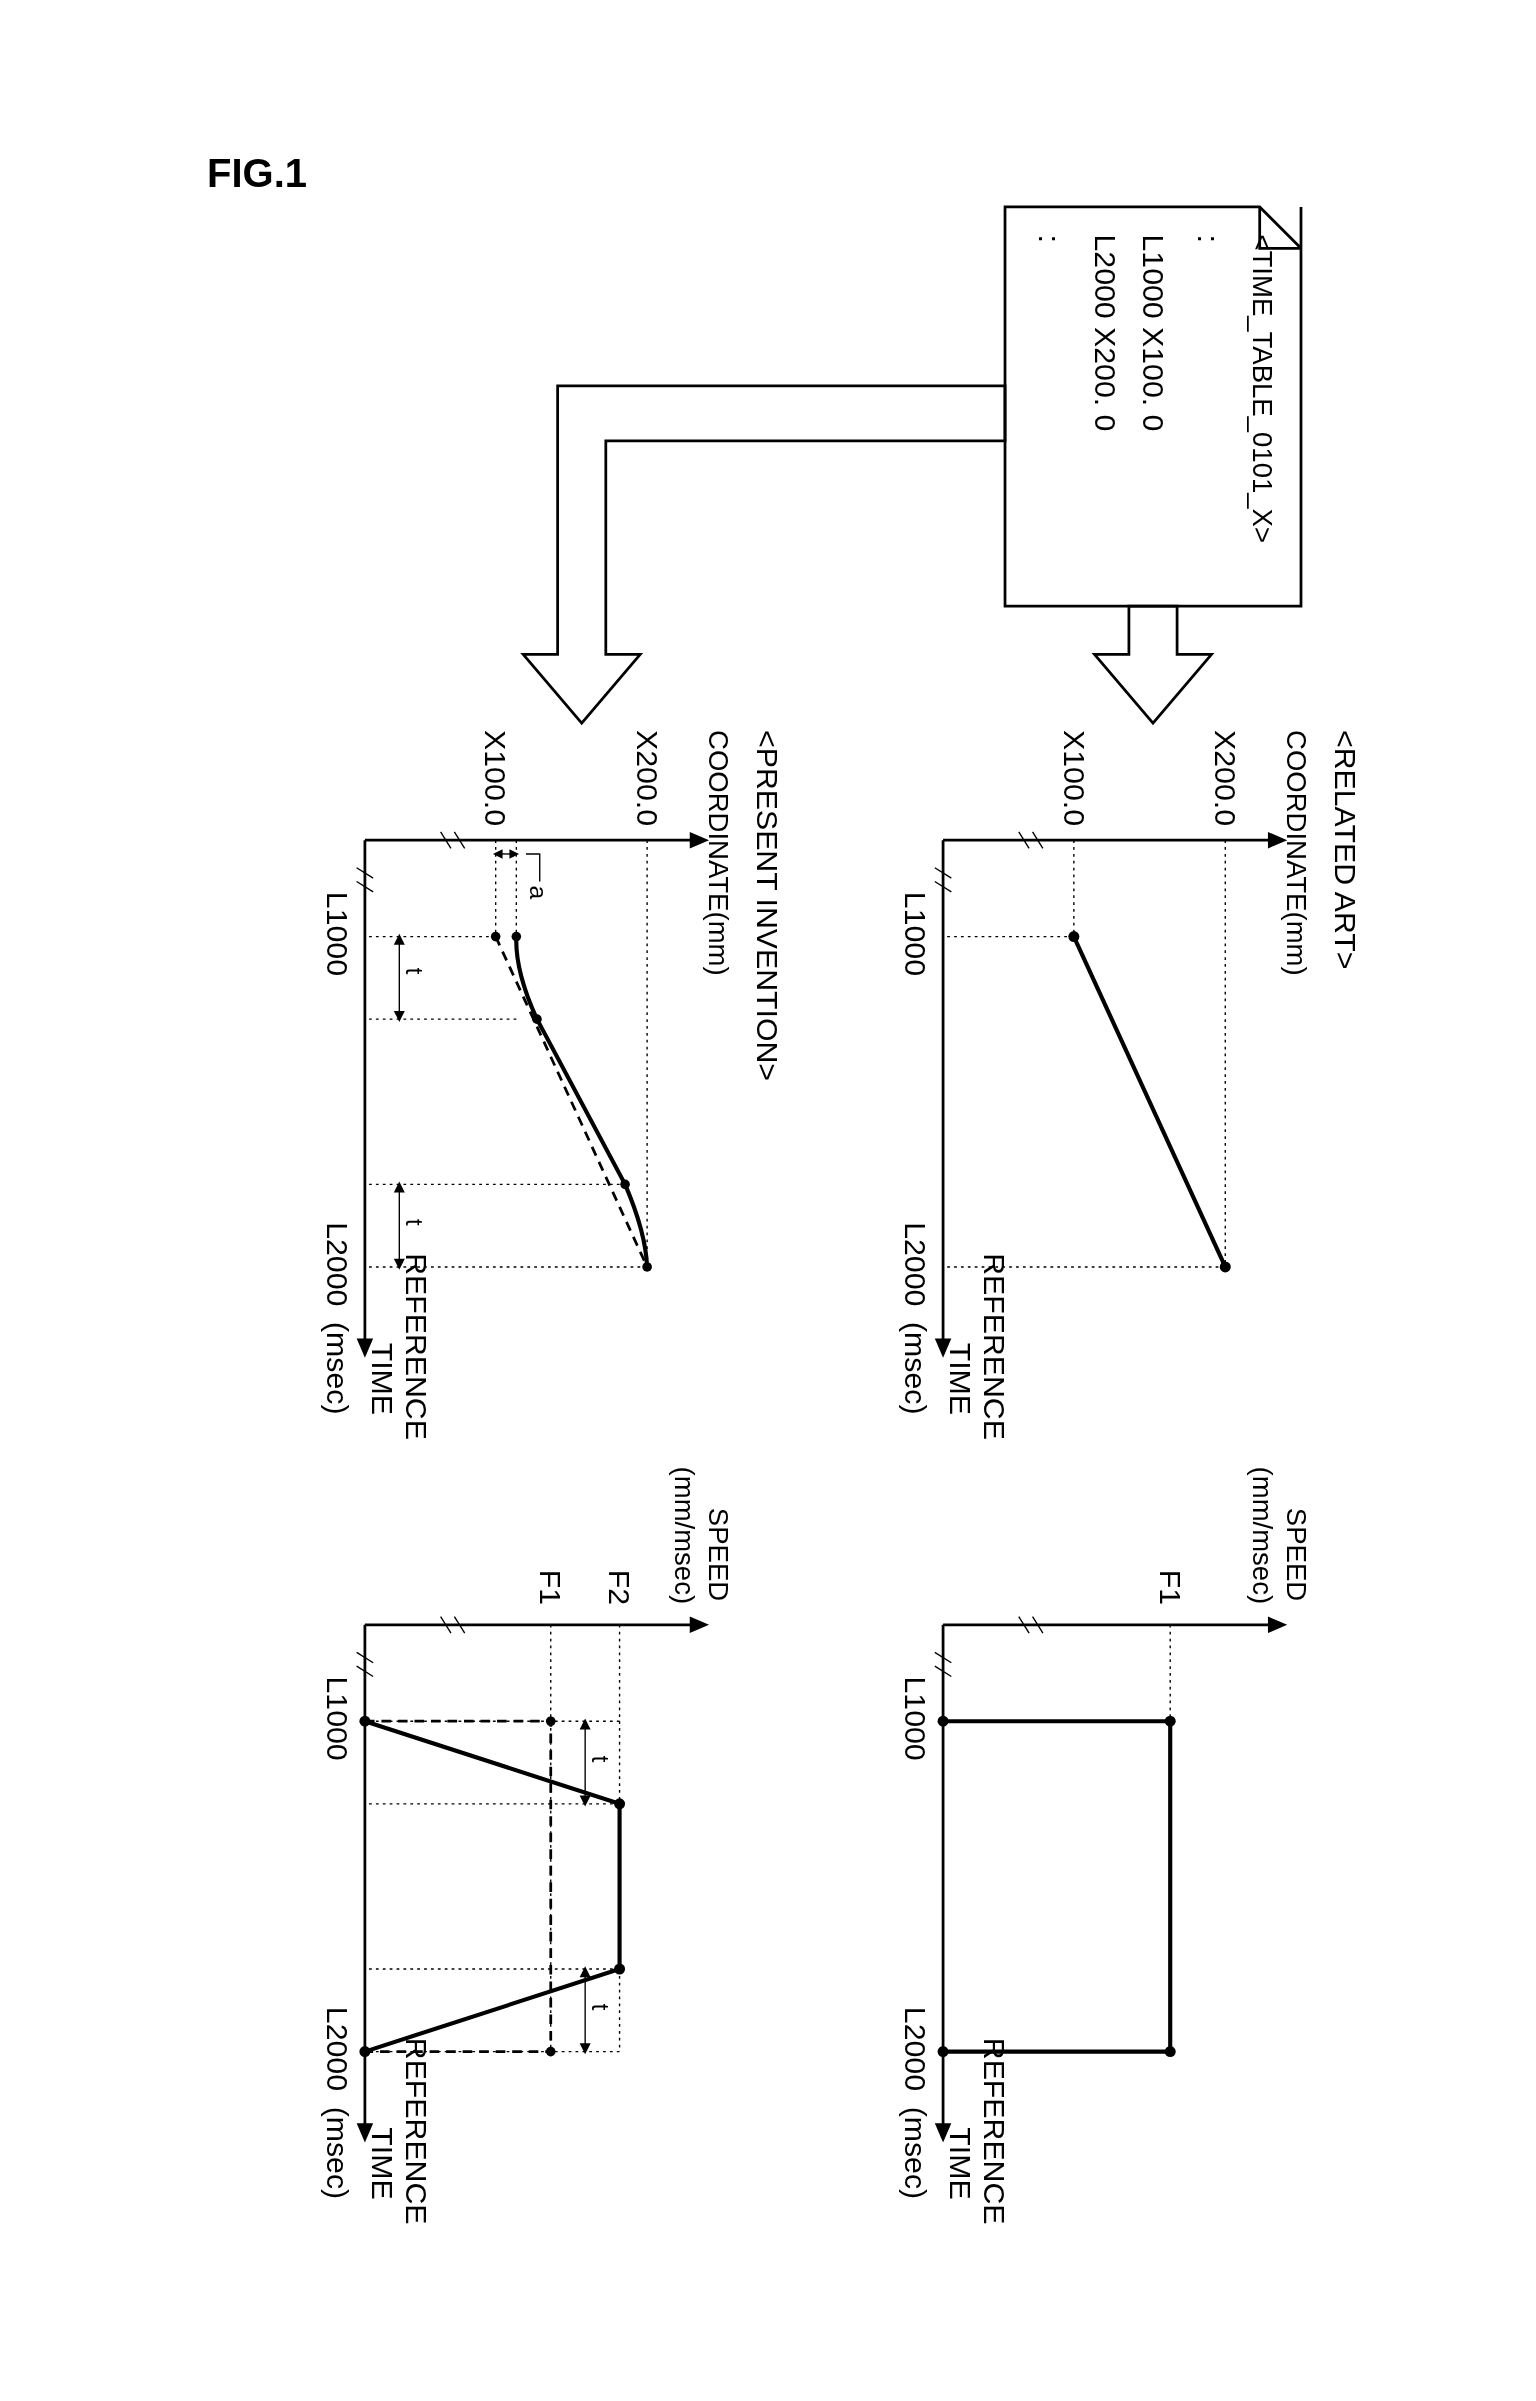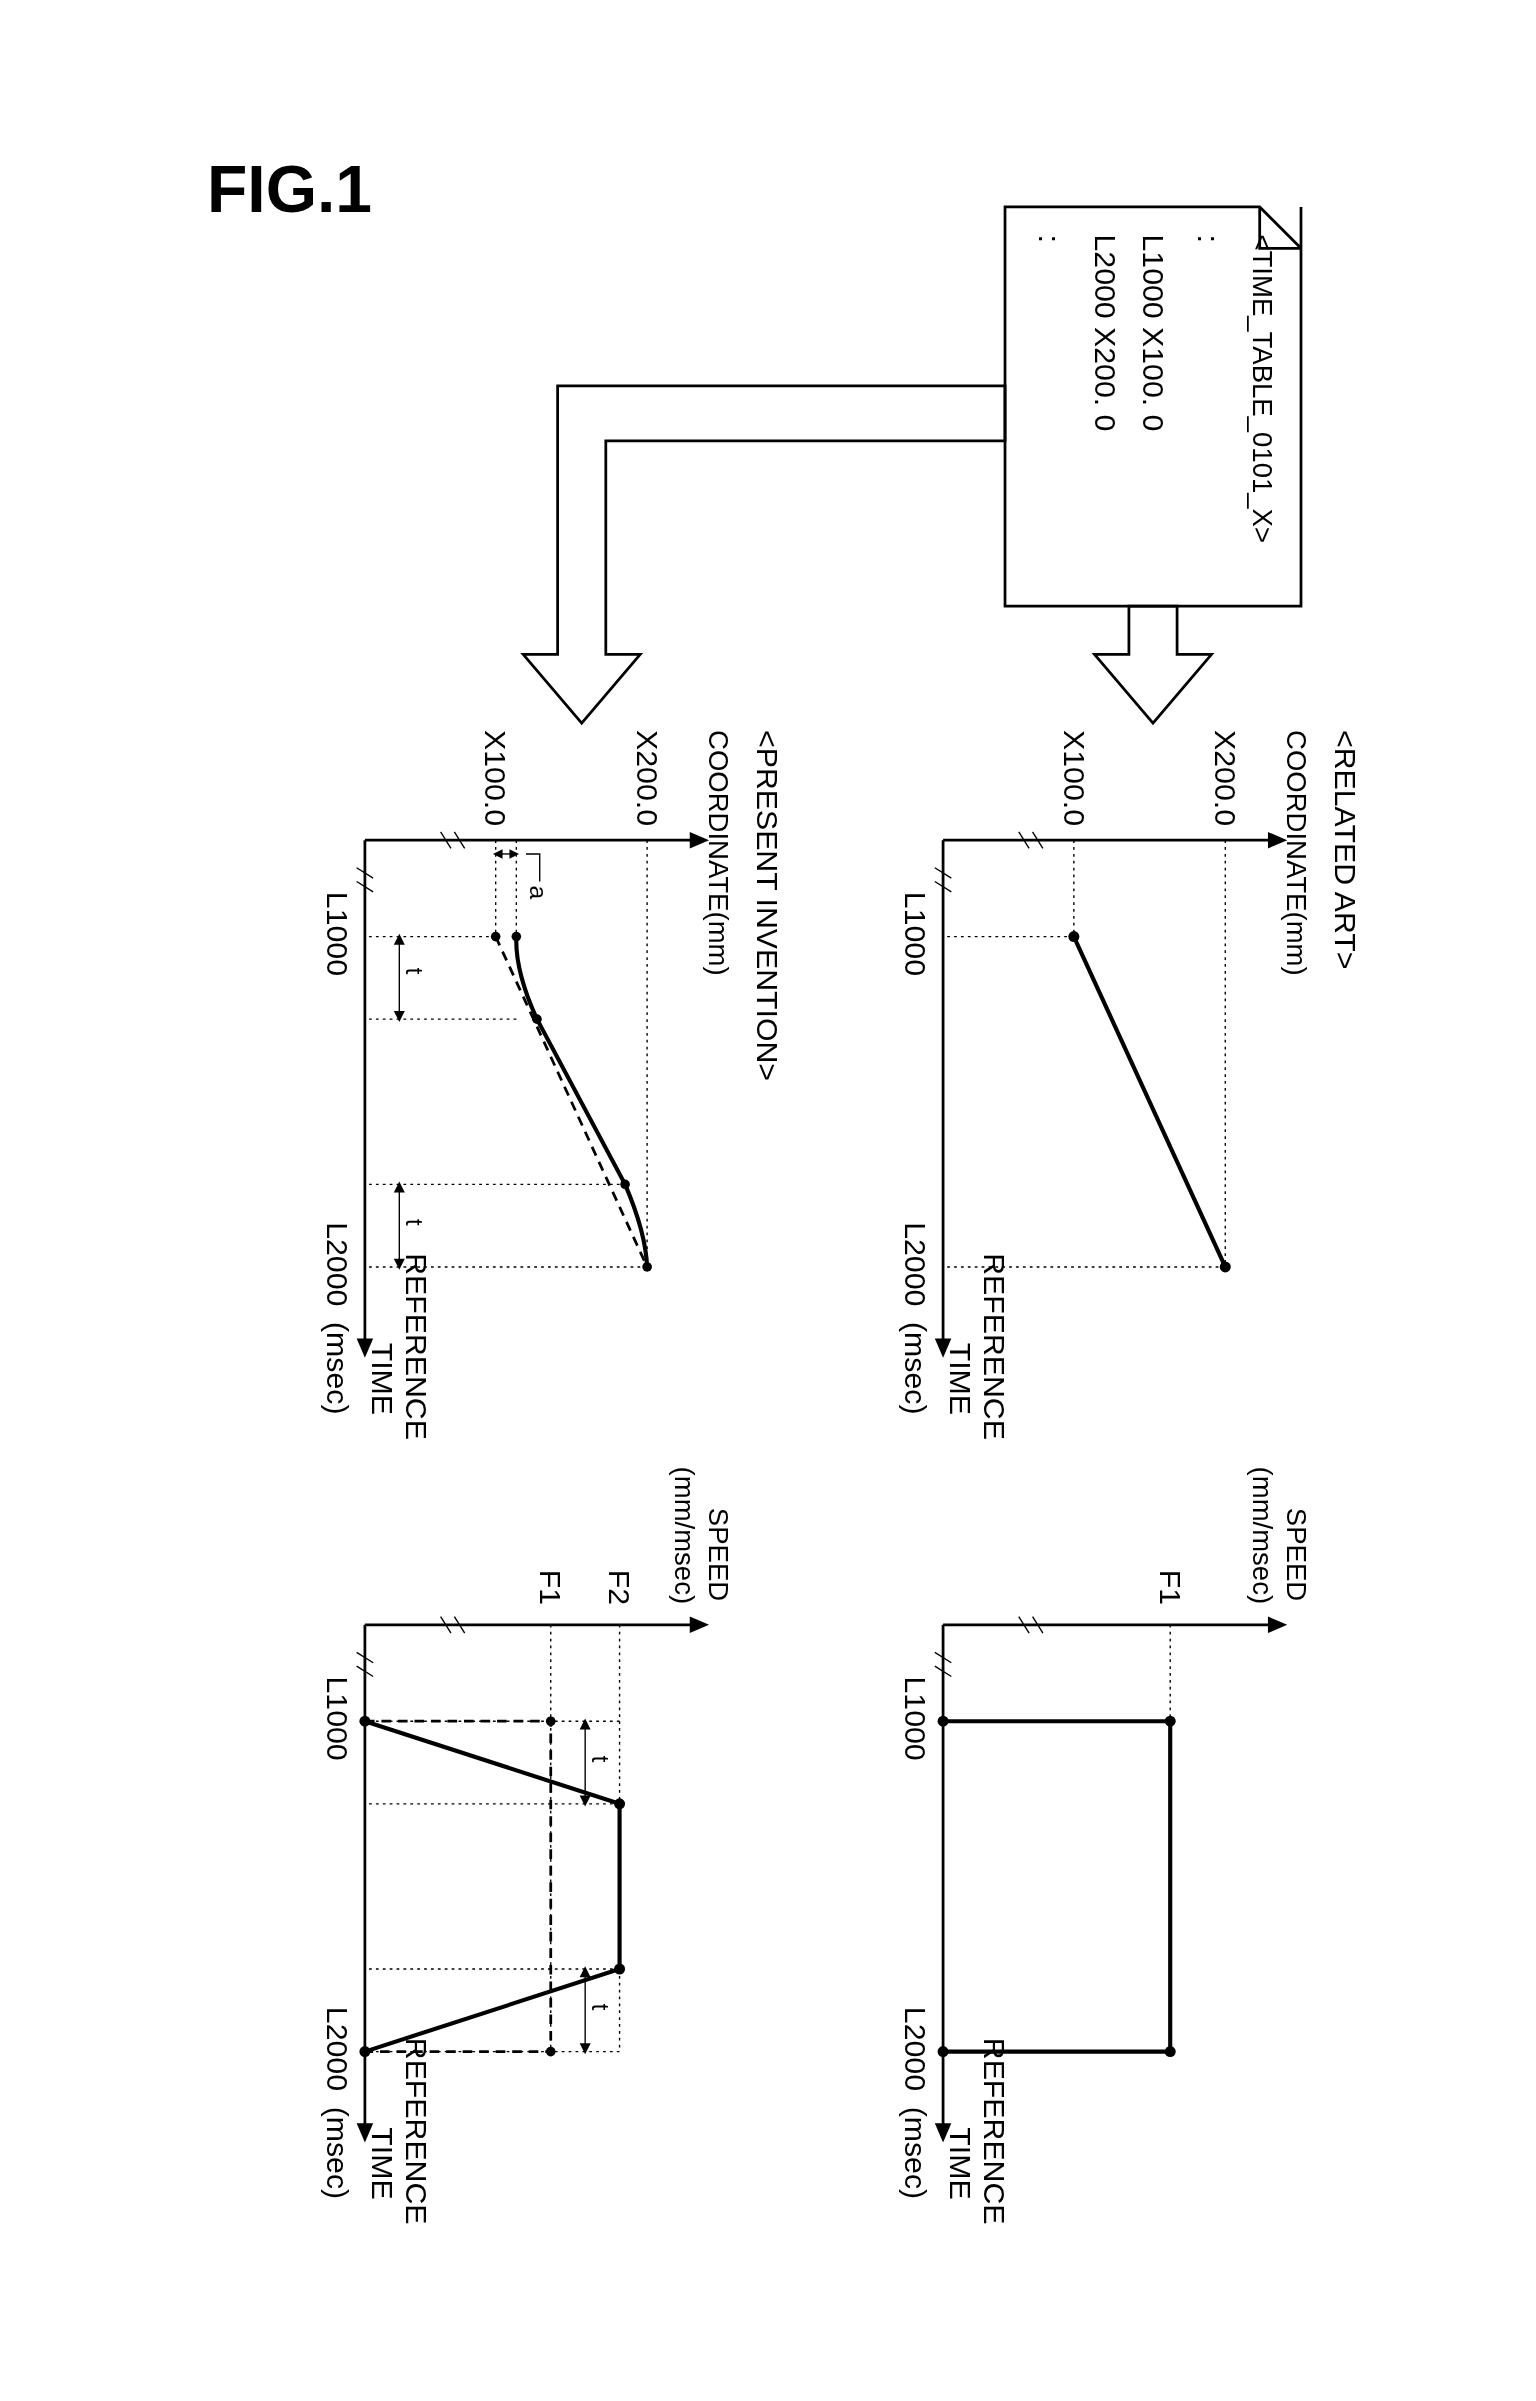--- a/index.html
+++ b/index.html
@@ -1,17 +1,17 @@
 <!DOCTYPE html>
 <html style="font-size:11px"><head>
 <meta charset="utf-8">
 <style>
   html,body{margin:0;padding:0;background:#fff;font-family:Arial,Helvetica,sans-serif}
   .page{width:1536px;height:2401px;position:relative}
-  .fig-title{position:absolute;top:151px;left:207px;font-size:66px;font-weight:bold}
+  .fig-title{position:absolute;top:151px;left:207px;font-size:40px;font-weight:bold}
   .diagram{position:absolute;top:124px;left:124px}
   .pt{fill:#000}
   .thick{stroke:#000;stroke-width:6;fill:none}
   .mid{stroke:#000;stroke-width:4;fill:none}
   .thin{stroke:#000;stroke-width:2;fill:none}
   .dot1{stroke:#000;stroke-width:2;fill:none;stroke-dasharray:4 6}
   .dash1{stroke:#000;stroke-width:4;fill:none;stroke-dasharray:14 10}
   text{font-family:Arial,Helvetica,sans-serif;font-size:44px;fill:#000}
   .small{font-size:40px}
   .tiny{font-size:36px}

